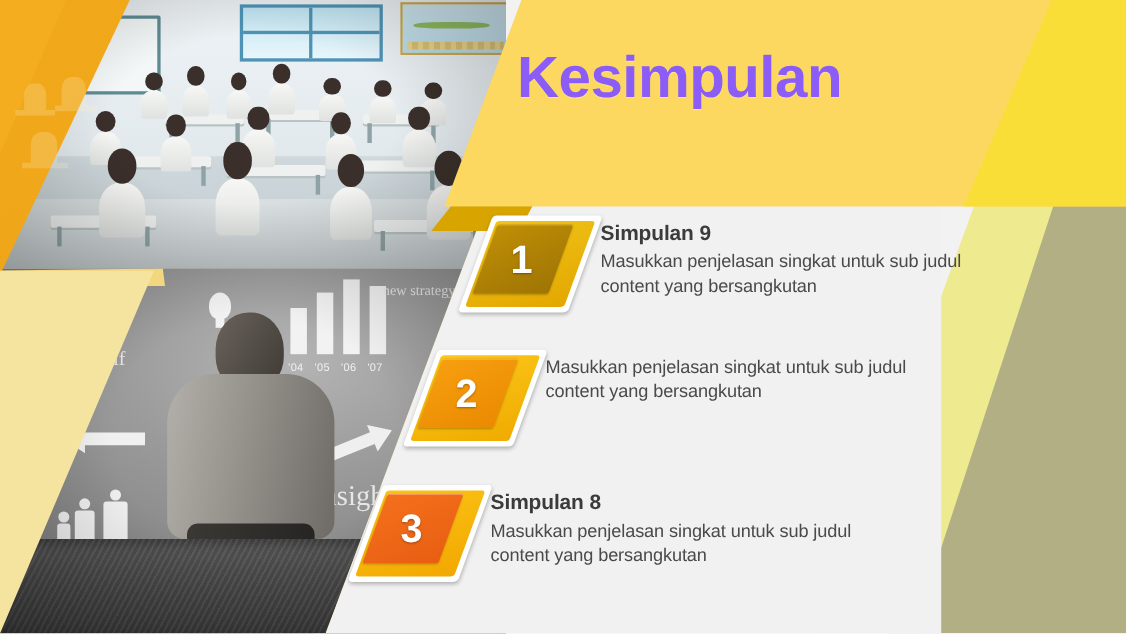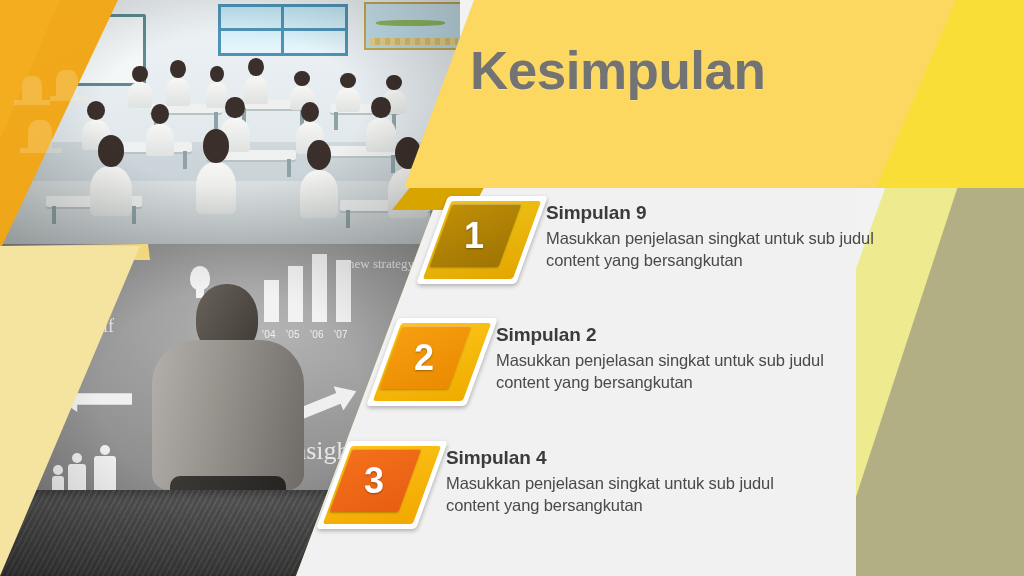--- a/index.html
+++ b/index.html
@@ -133,21 +133,21 @@
     background:#f9de38;
     clip-path:polygon(172px 0,100% 0,100% 100%,92px 100%);
   }
   .header-gold-edge{
     position:absolute;left:344px;top:150px;width:160px;height:60px;
     background:#d8a400;
     clip-path:polygon(96px 0,160px 0,128px 60px,48px 60px);
   }
   .slide-title{
     position:absolute;left:470px;top:44px;
-    font-size:53px;font-weight:bold;color:#737373;
+    font-size:53px;font-weight:bold;color:#8b5cf6;
     letter-spacing:-.5px;line-height:1;
     text-shadow:0 1px 0 rgba(255,255,255,.25);
   }
 
   
   .band-olive{
     position:absolute;right:0;top:186px;width:260px;height:390px;
     background:#b2af84;
     clip-path:polygon(176px 0,260px 0,260px 390px,44px 390px);
   }
@@ -359,31 +359,30 @@
   </div>
 
   <div class="item item-2">
     <div class="badge">
       <div class="shape"></div>
       <div class="frame" style="background:linear-gradient(160deg,#fbc81a,#f0ab00);"></div>
       <div class="face" style="background:linear-gradient(150deg,#f79f10,#ea8a00);"></div>
       <div class="num">2</div>
     </div>
     <div class="item-text">
-      <div class="item-title">Simpulan 2</div>
       <div class="item-desc">Masukkan penjelasan singkat untuk sub judul content yang bersangkutan</div>
     </div>
   </div>
 
   <div class="item item-3">
     <div class="badge">
       <div class="shape"></div>
       <div class="frame" style="background:linear-gradient(160deg,#fbc417,#f2a800);"></div>
       <div class="face" style="background:linear-gradient(150deg,#f4701c,#e85e12);"></div>
       <div class="num">3</div>
     </div>
     <div class="item-text">
-      <div class="item-title">Simpulan 4</div>
+      <div class="item-title">Simpulan 8</div>
       <div class="item-desc">Masukkan penjelasan singkat untuk sub judul content yang bersangkutan</div>
     </div>
   </div>
 
 </div>
 
 </body></html>

